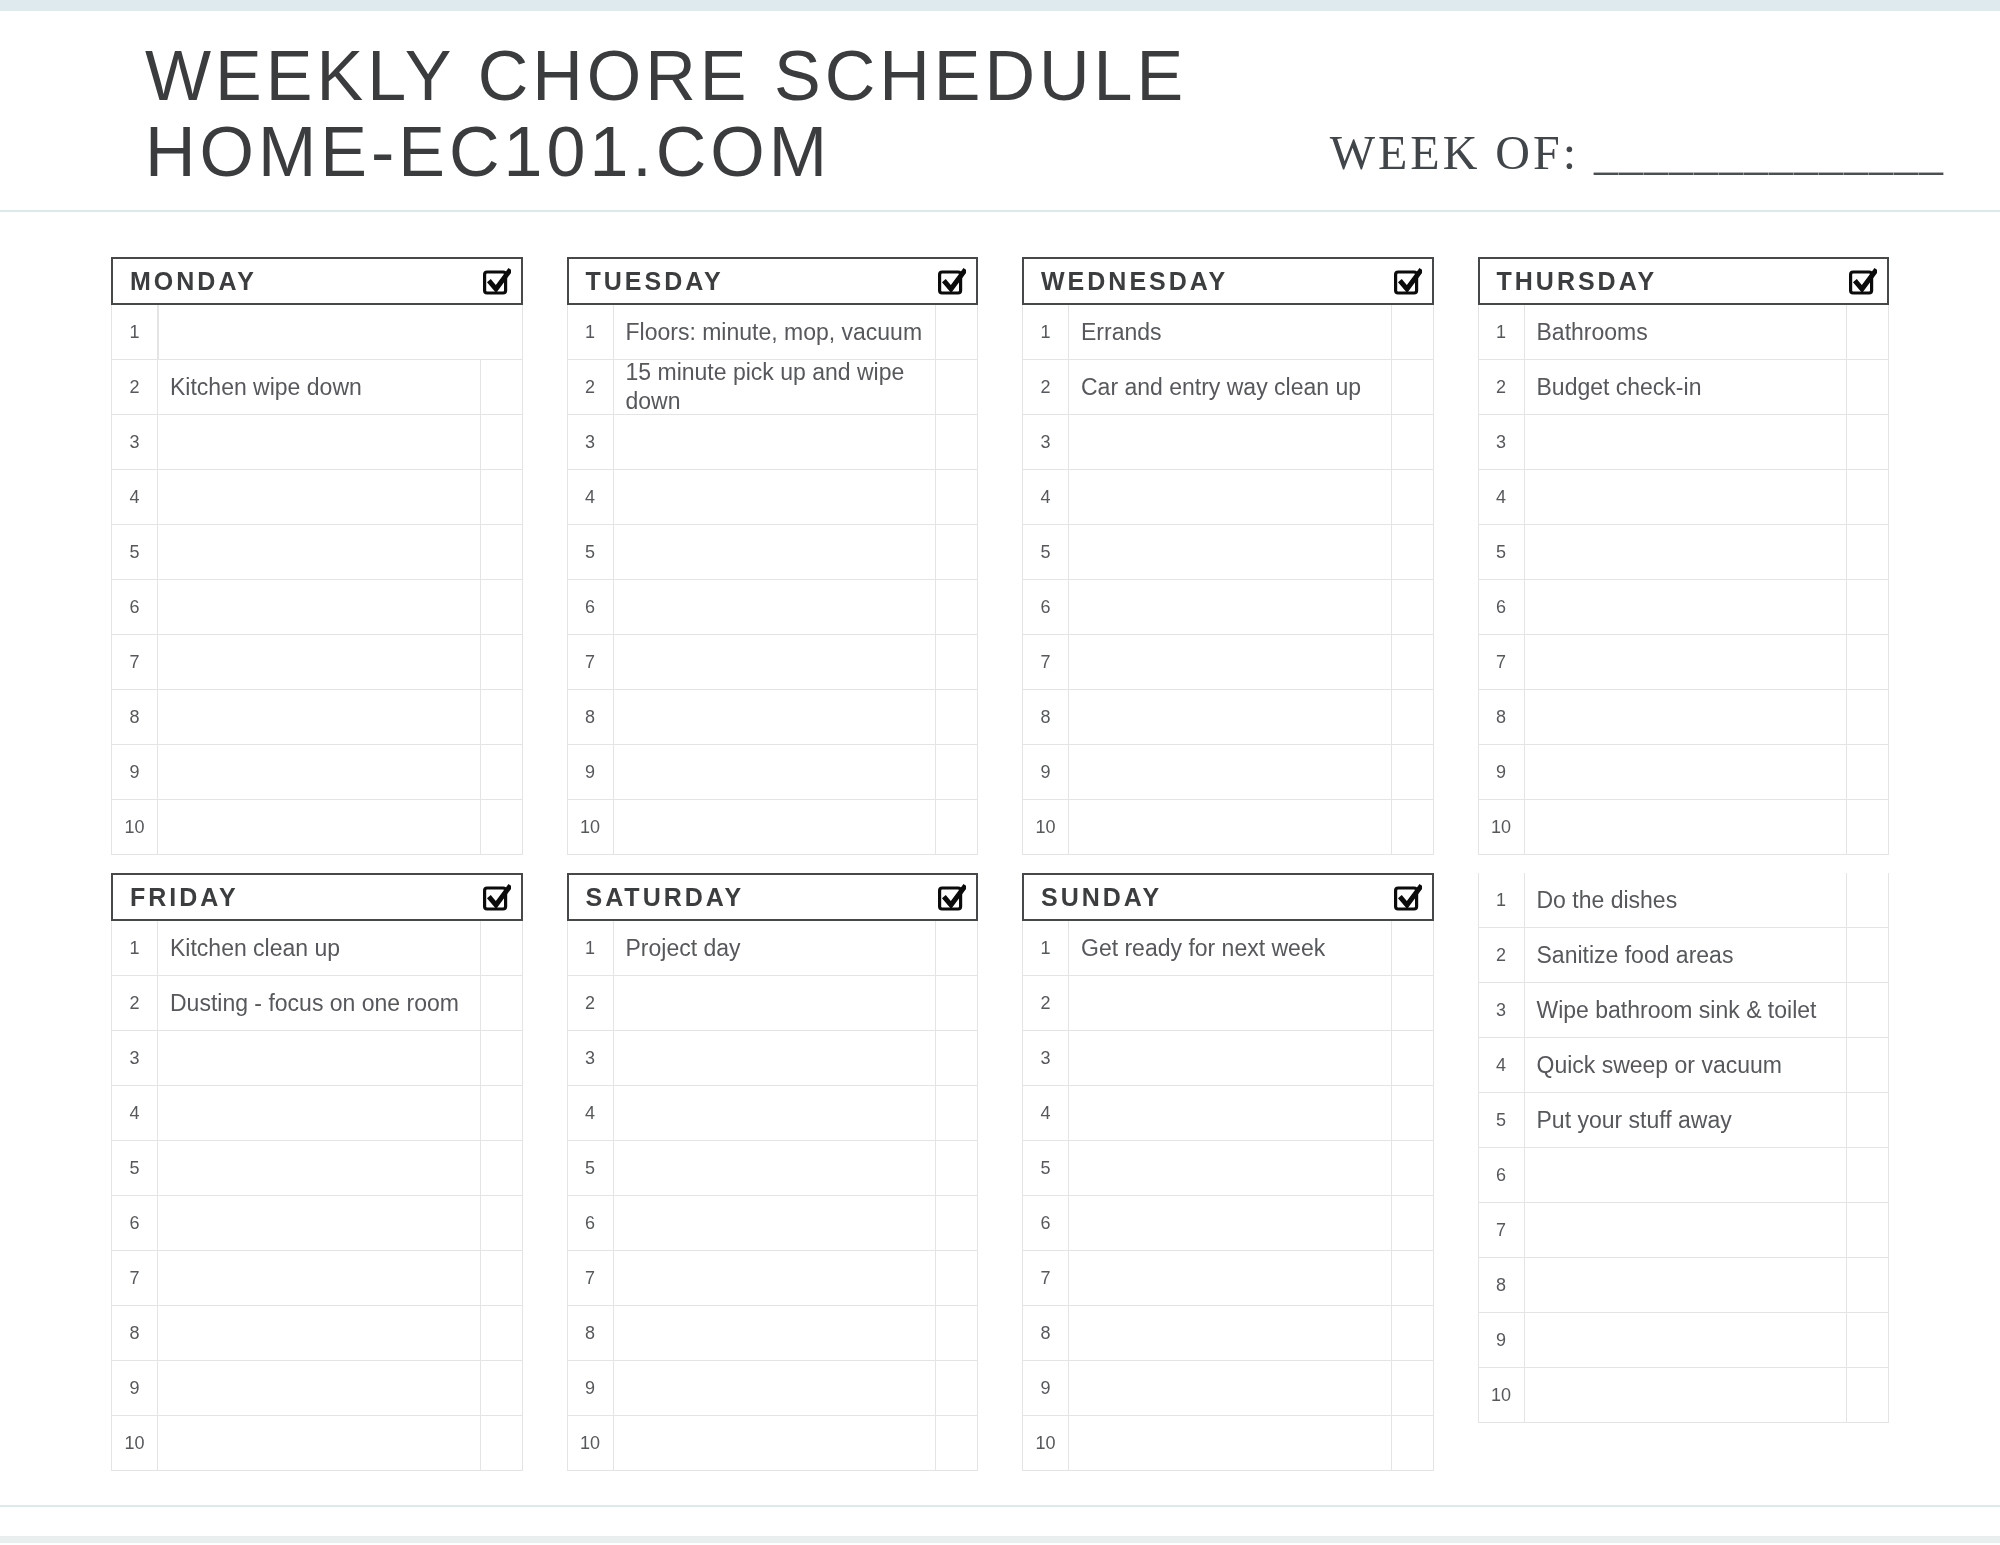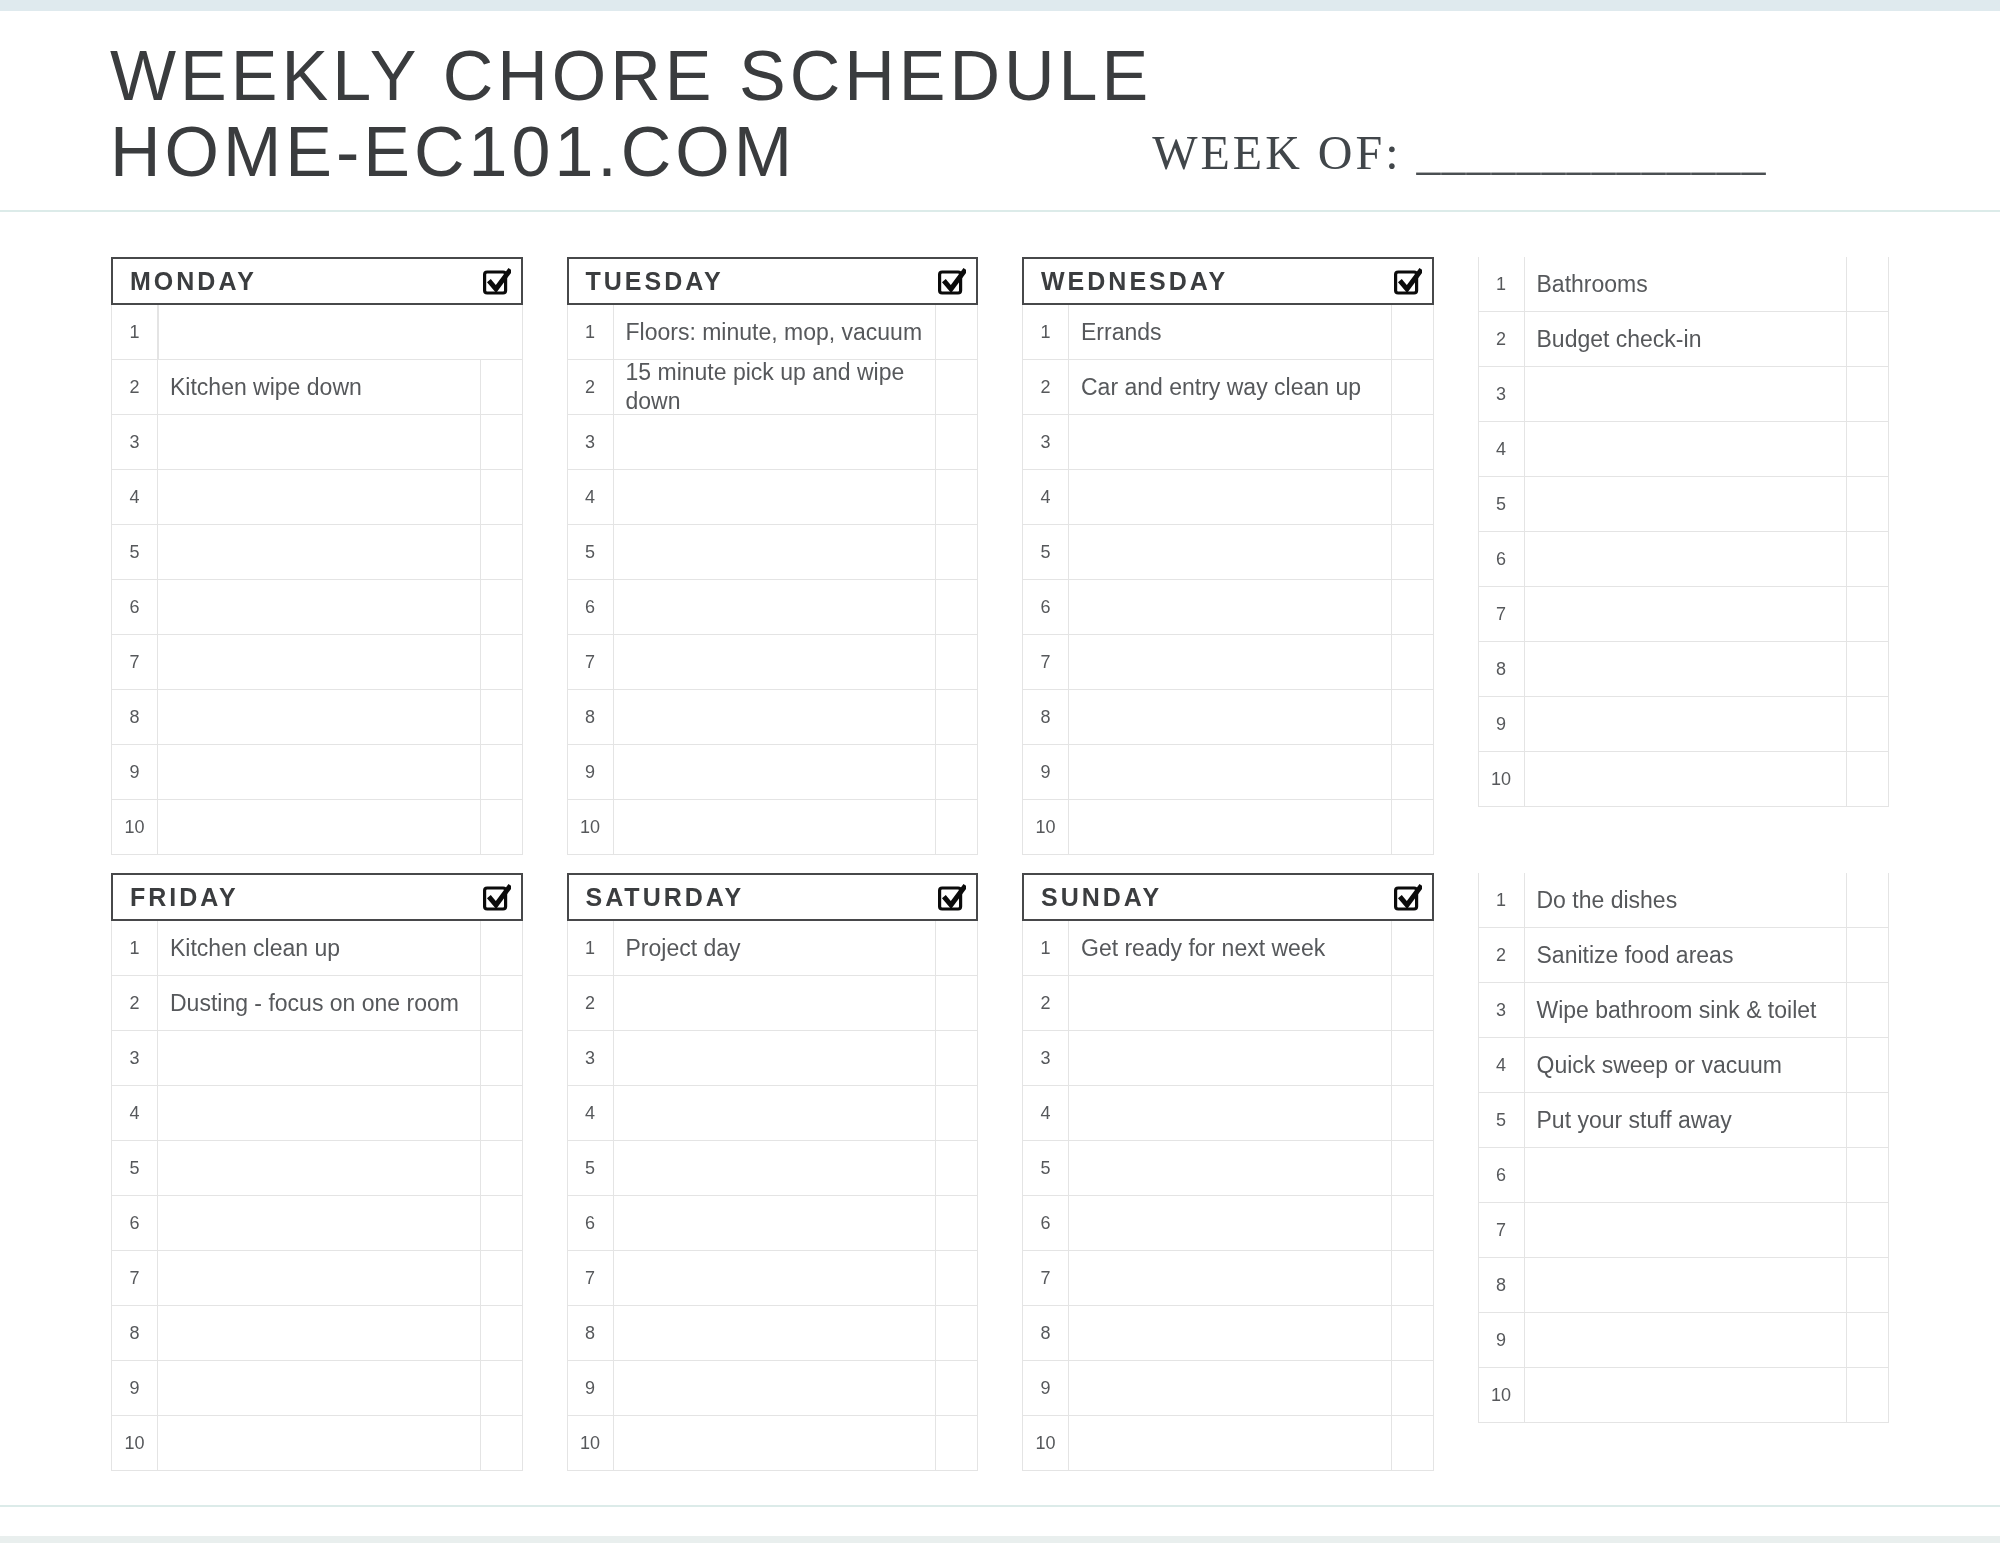--- a/index.html
+++ b/index.html
@@ -13,22 +13,23 @@
     --check_ink:#0b0b0b;
   }
   *{box-sizing:border-box;}
   html,body{margin:0;padding:0;background:#ffffff;}
   body{font-family:"Liberation Sans", sans-serif;}
   .page{width:2000px;height:1545px;background:#fff;overflow:hidden;position:relative;}
 
   .top-strip{height:11px;background:var(--accent_strip);}
 
   .page-header{
-    display:flex;justify-content:flex-start;align-items:flex-end;
+    display:flex;justify-content:space-between;align-items:flex-end;
     padding:28px 56px 20px 110px;
+    margin-left:35px;
   }
   .page-title{
     font-size:70px;line-height:1.08;letter-spacing:4px;
     color:var(--ink_dark);font-weight:400;
   }
   .week-of{
     font-family:"Liberation Serif", serif;
     font-size:48px;letter-spacing:3px;color:#41464a;
     padding-bottom:10px;white-space:nowrap;
   }
@@ -286,20 +287,27 @@
             <div class="end-cell"></div>
           </div>
           <div class="row">
             <div class="num">10</div>
             <div class="task"></div>
             <div class="end-cell"></div>
           </div>
         </div>
   </div>
       <div class="card">
+    <div class="card-header">
+      <span class="day-name">THURSDAY</span>
+      <svg class="checkbox-icon" viewBox="0 0 29 29" xmlns="http://www.w3.org/2000/svg">
+        <rect x="2.6" y="5" width="21" height="21" rx="2.5" fill="none" stroke="#0b0b0b" stroke-width="3.2"></rect>
+        <path d="M8.5 15.5 L14 22 L27 4.5" fill="none" stroke="#0b0b0b" stroke-width="5" stroke-linecap="square"></path>
+      </svg>
+    </div>
     <div class="card-rows">
           <div class="row">
             <div class="num">1</div>
             <div class="task">Bathrooms</div>
             <div class="end-cell"></div>
           </div>
           <div class="row">
             <div class="num">2</div>
             <div class="task">Budget check-in</div>
             <div class="end-cell"></div>

